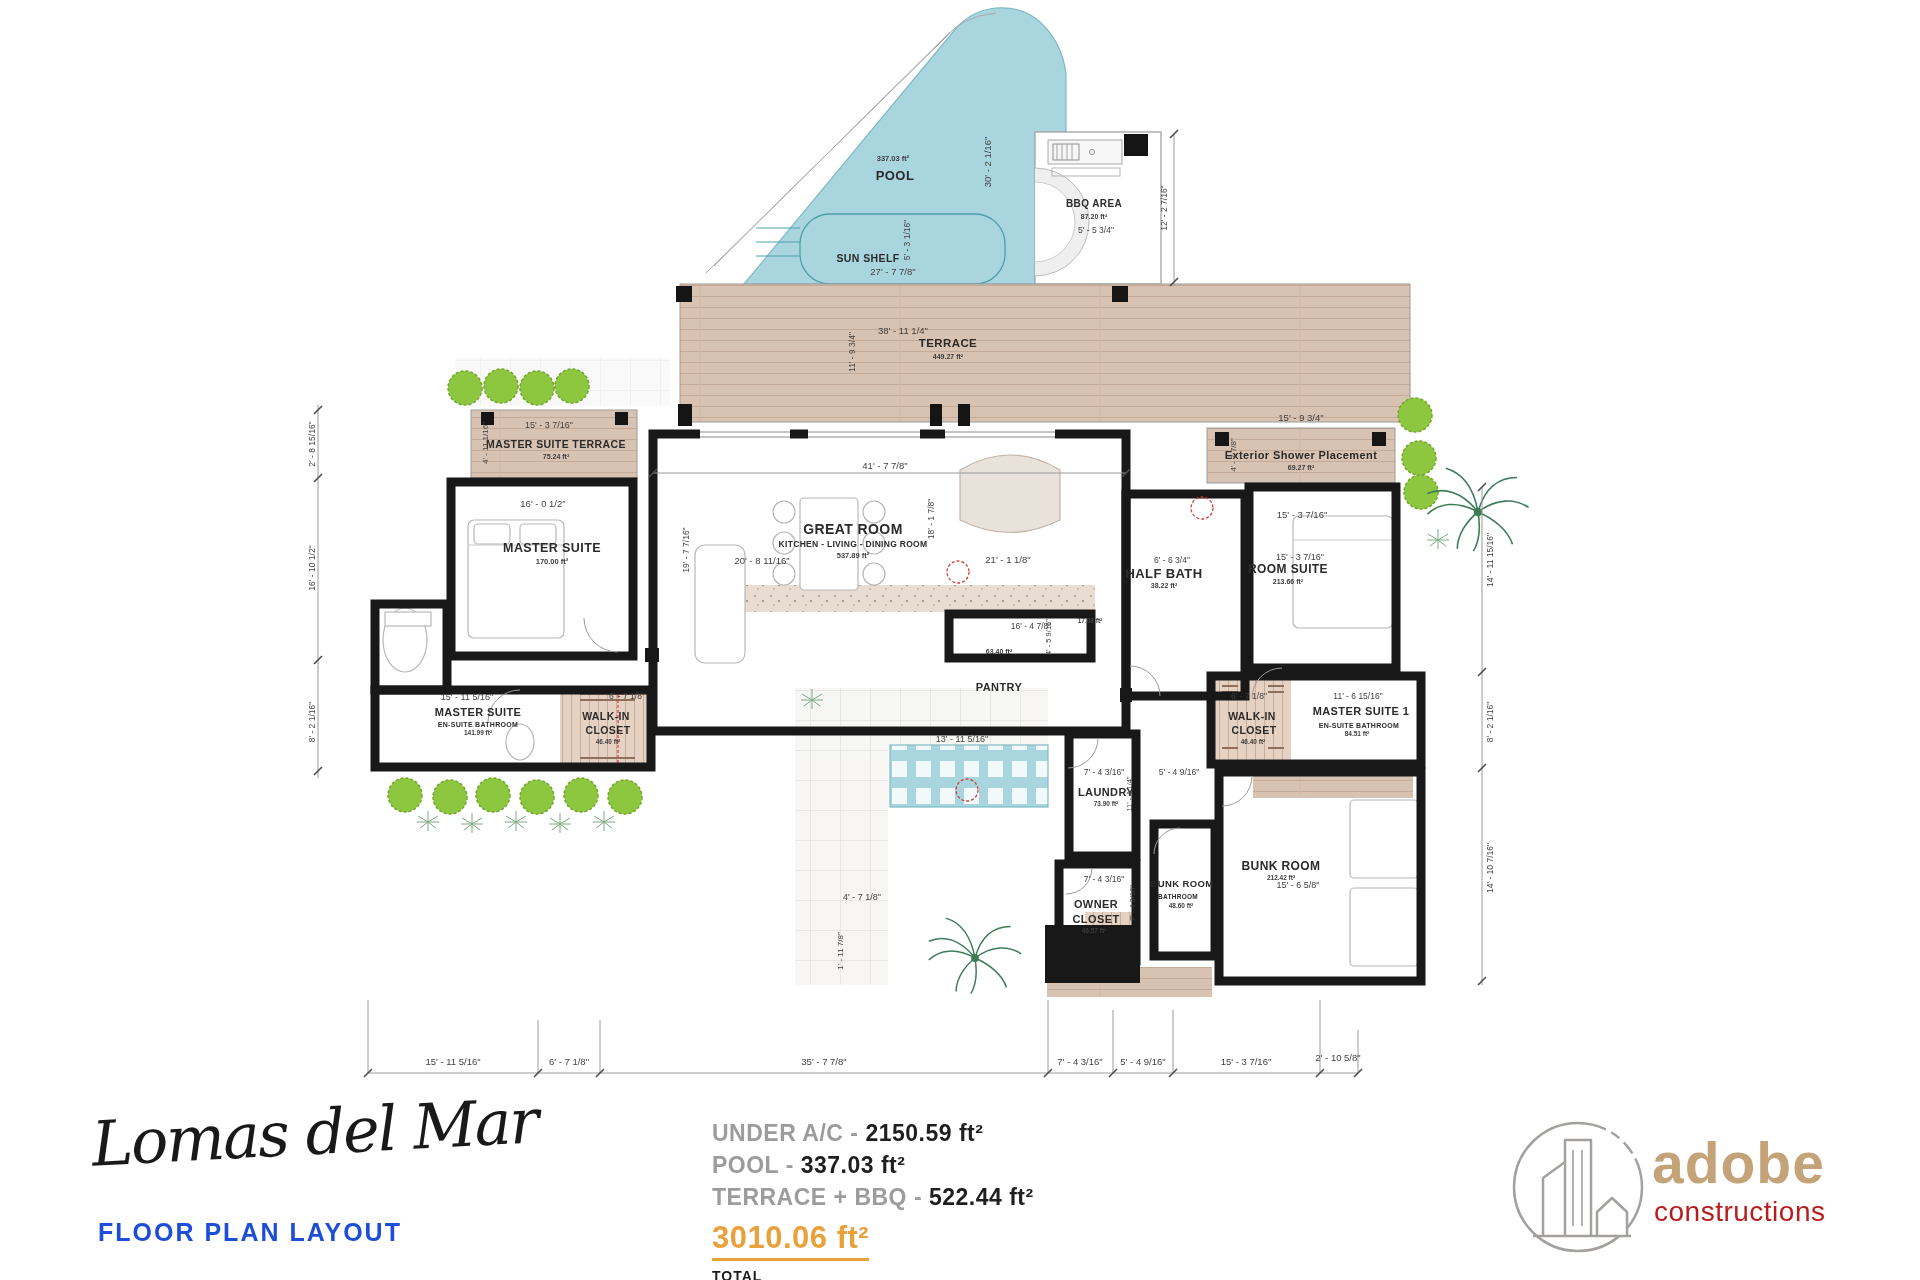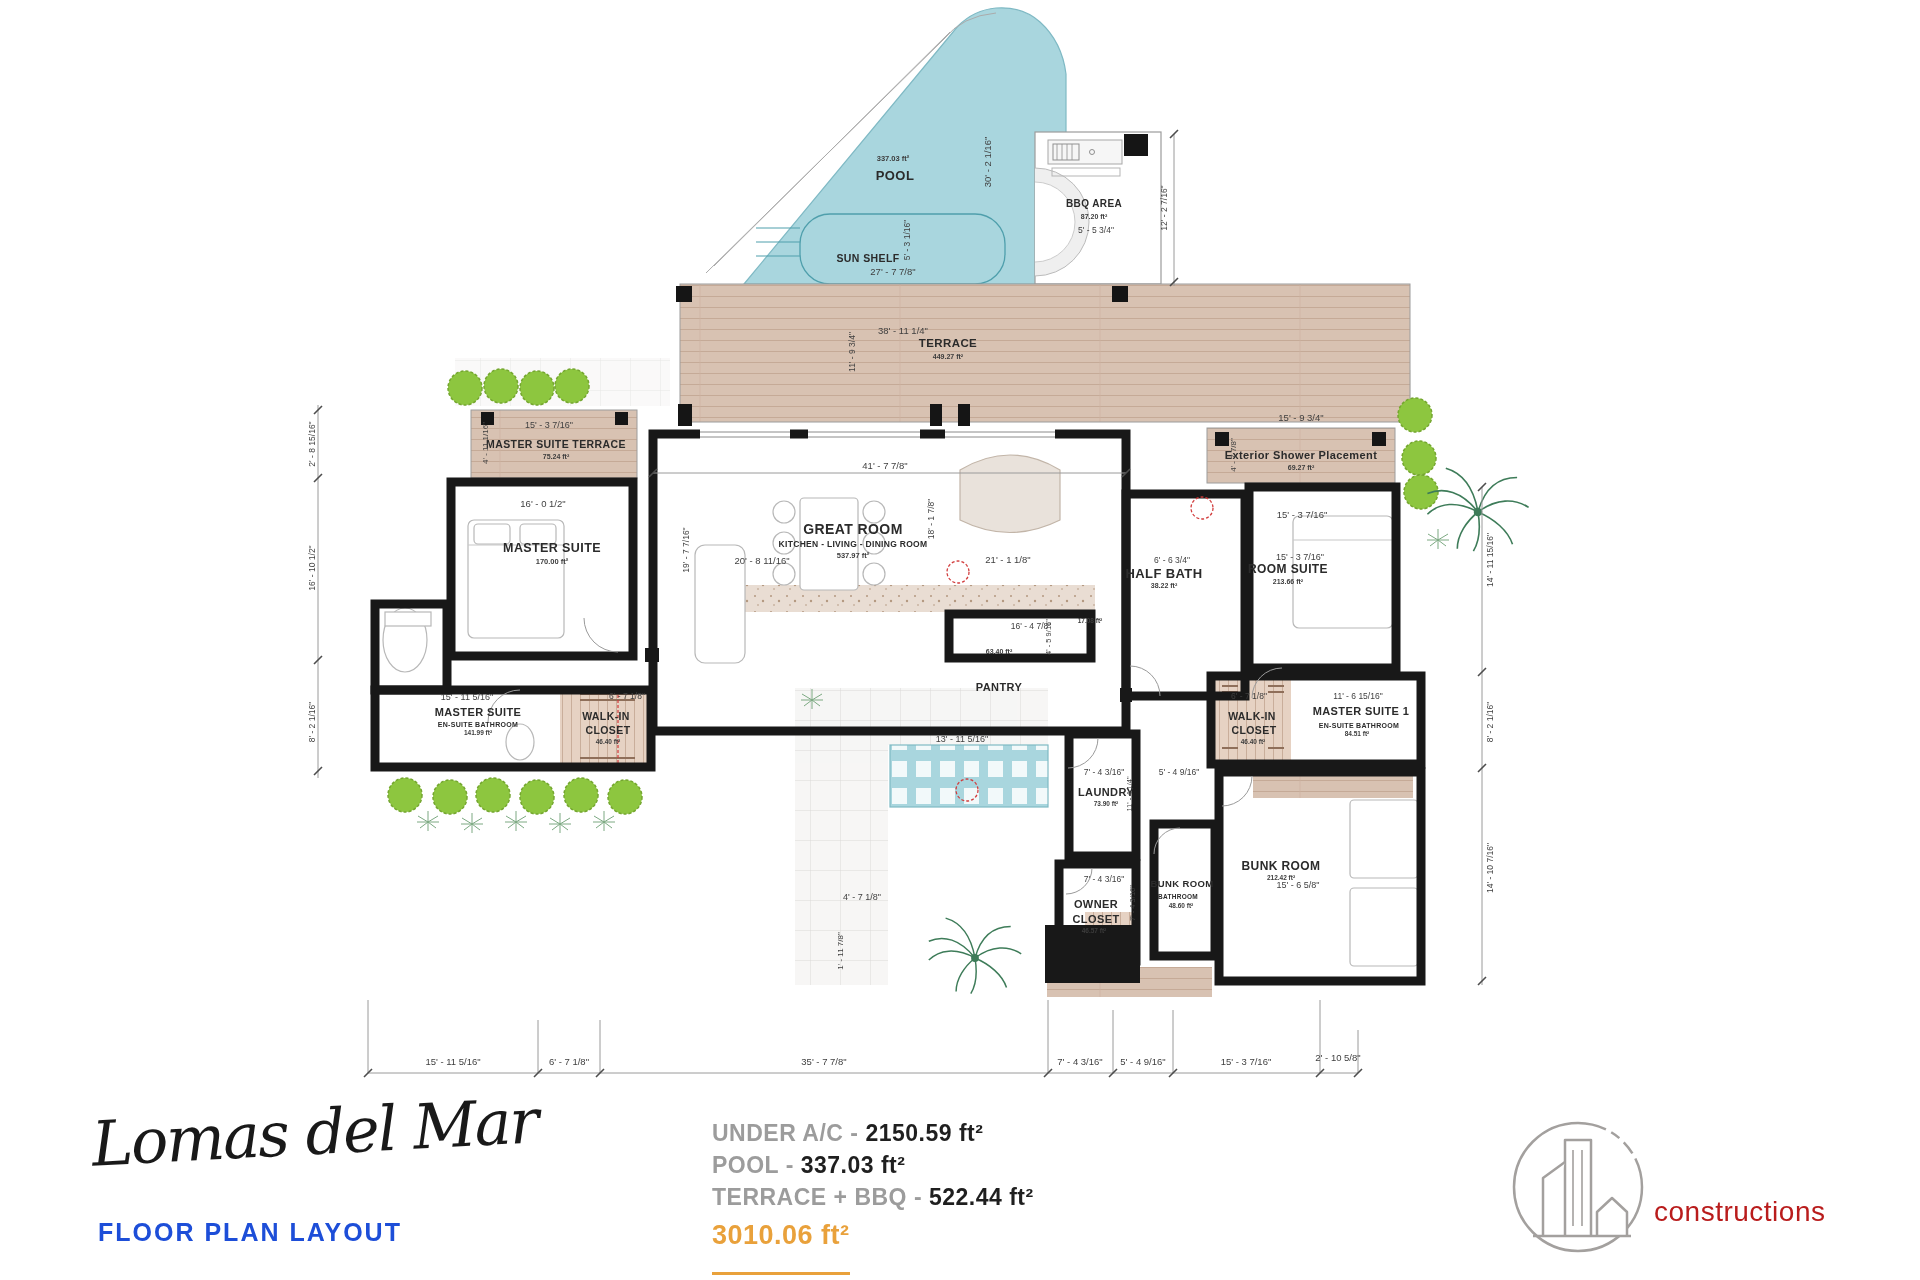--- a/index.html
+++ b/index.html
@@ -17,22 +17,22 @@
   
   .title-script{position:absolute;left:92px;top:1096px;display:flex;align-items:flex-end;
      font-family:"DejaVu Serif",serif;font-style:italic;color:#191919;}
   .title-script .words{font-size:62px;letter-spacing:-2px;transform:rotate(-3deg);padding-bottom:18px;}
   .title-script .num{font-size:104px;font-weight:400;margin-left:22px;letter-spacing:-4px;line-height:.85;}
   .subtitle{position:absolute;left:98px;top:1218px;font-size:25px;font-weight:bold;
      letter-spacing:2px;color:#1d4ed8;}
   .stats{position:absolute;left:712px;top:1120px;}
   .stat-row{font-size:23px;font-weight:bold;color:#1f1f1f;margin-bottom:5px;letter-spacing:.5px;}
   .stat-row .lab{color:#9c9c9c;}
-  .total-value{display:inline-block;font-size:27px;font-weight:bold;color:#E9A13B;
-     border-bottom:3px solid #E9A13B;padding-bottom:21px;margin-top:4px;letter-spacing:.5px;}
+  .total-value{display:inline-block;font-size:31px;font-weight:bold;color:#E9A13B;
+     border-bottom:3px solid #E9A13B;padding-bottom:2px;margin-top:4px;letter-spacing:.5px;}
   .total-label{font-size:14px;font-weight:bold;color:#1b1b1b;margin-top:7px;letter-spacing:1px;}
   .brand-name{position:absolute;left:1652px;top:1130px;font-size:57px;font-weight:bold;
      color:#C4A379;letter-spacing:1px;}
   .brand-tag{position:absolute;left:1654px;top:1196px;font-size:28px;color:#b91c1c;letter-spacing:.5px;}
 </style>
 </head>
 <body>
 
 <div class="sheet">
 
@@ -261,21 +261,21 @@
   <div class="t rarea" style="left:948px;top:356px;font-size:7px;">449.27 ft²</div>
 
   <div class="t rname" style="left:556px;top:444px;font-size:10.5px;">MASTER SUITE TERRACE</div>
   <div class="t rarea" style="left:556px;top:456px;font-size:7px;">75.24 ft²</div>
 
   <div class="t rname" style="left:552px;top:548px;font-size:12.5px;">MASTER SUITE</div>
   <div class="t rarea" style="left:552px;top:562px;">170.00 ft²</div>
 
   <div class="t rname" style="left:853px;top:529px;font-size:14px;">GREAT ROOM</div>
   <div class="t rsub" style="left:853px;top:544px;font-size:8.5px;">KITCHEN - LIVING - DINING ROOM</div>
-  <div class="t rarea" style="left:853px;top:556px;">537.97 ft²</div>
+  <div class="t rarea" style="left:853px;top:556px;">537.89 ft²</div>
 
   <div class="t rname" style="left:999px;top:639px;font-size:11px;margin-top:48px;">PANTRY</div>
   <div class="t rarea" style="left:999px;top:651px;font-size:7px;">63.40 ft²</div>
   <div class="t rarea" style="left:1090px;top:621px;font-size:6.5px;">17.08 ft²</div>
 
   <div class="t rname" style="left:1164px;top:573px;font-size:13px;">HALF BATH</div>
   <div class="t rarea" style="left:1164px;top:585px;font-size:7px;">38.22 ft²</div>
 
   <div class="t rname" style="left:1288px;top:569px;font-size:12px;">ROOM SUITE</div>
   <div class="t rarea" style="left:1288px;top:581px;font-size:7px;">213.66 ft²</div>
@@ -380,15 +380,16 @@
   <svg width="150" height="150" style="position:absolute;left:1503px;top:1112px;" viewBox="0 0 150 150">
     <circle cx="75" cy="75" r="64" fill="none" stroke="#A3A09E" stroke-width="2.5" stroke-dasharray="330 6 10 6 14 6"></circle>
     <g fill="#ffffff" stroke="#A3A09E" stroke-width="2.5" stroke-linejoin="round">
       <path d="M62,124 V28 H88 V124"></path>
       <path d="M62,50 L40,66 V124"></path>
       <path d="M94,124 V100 L109,86 L124,100 V124"></path>
     </g>
     <path d="M70,38 V114 M79,38 V114" stroke="#A3A09E" stroke-width="1.6"></path>
     <path d="M30,124 H128" stroke="#A3A09E" stroke-width="2.5"></path>
   </svg>
+  <div class="brand-name">adobe</div>
   <div class="brand-tag">constructions</div>
 
 </div>
 
 </body></html>

